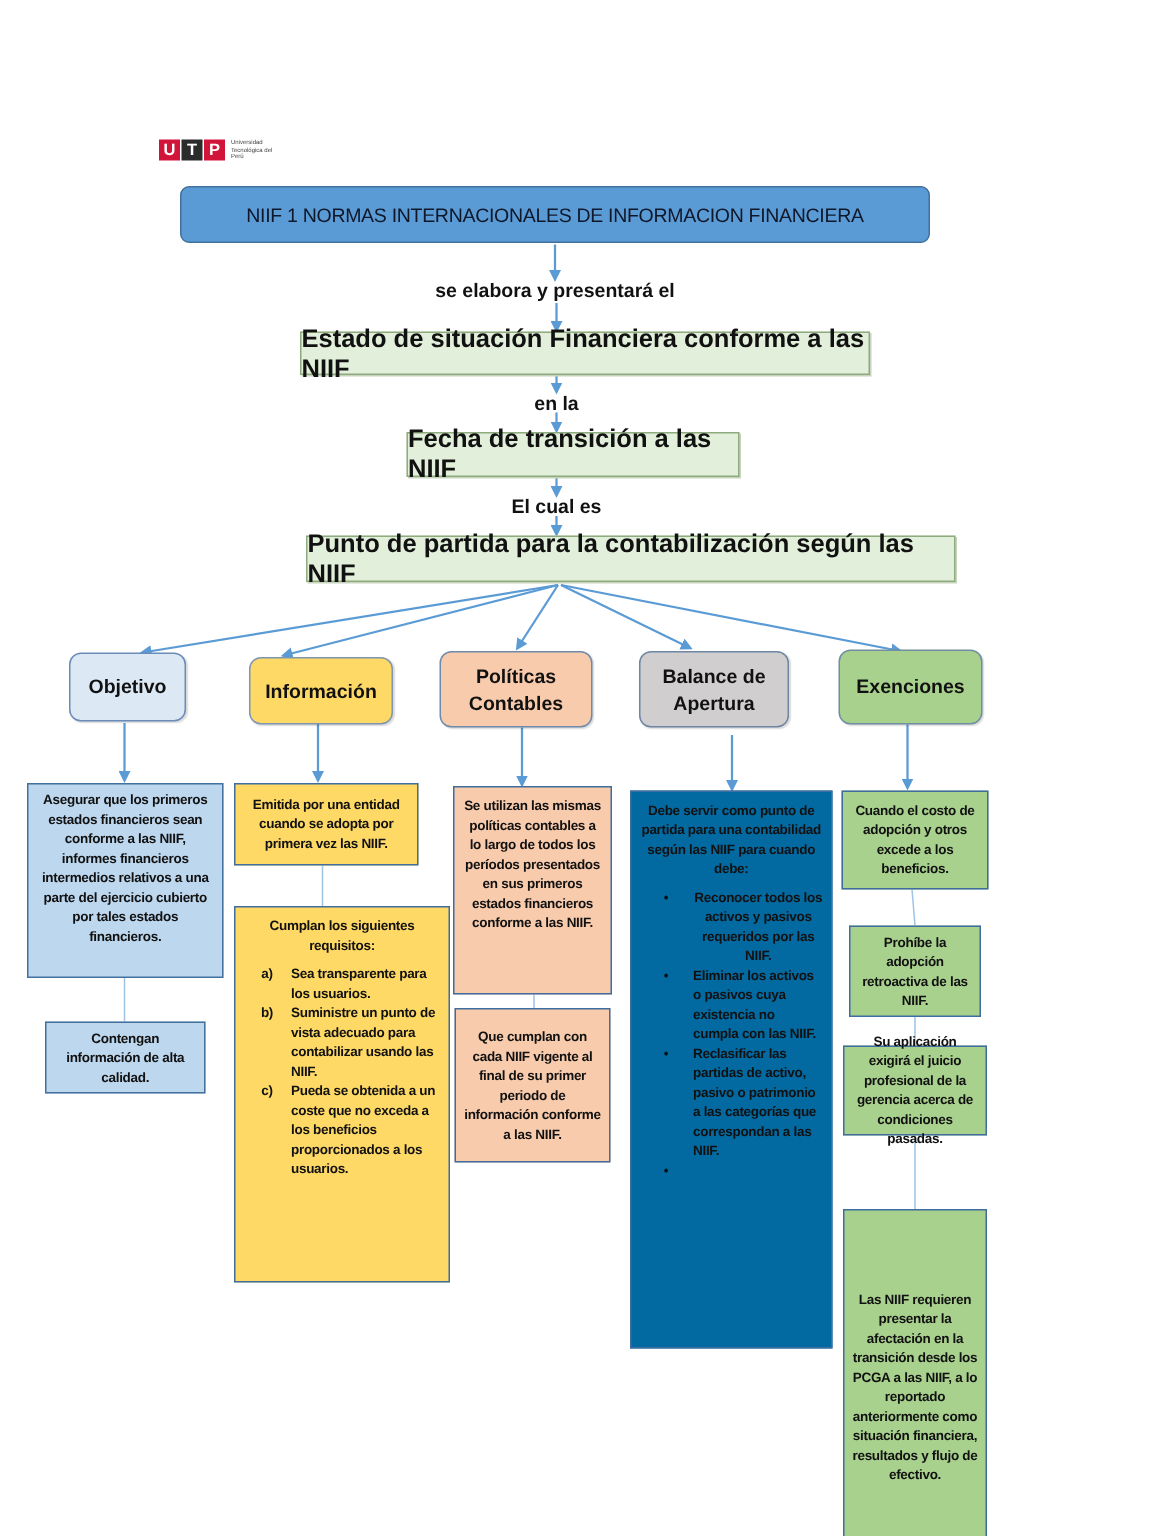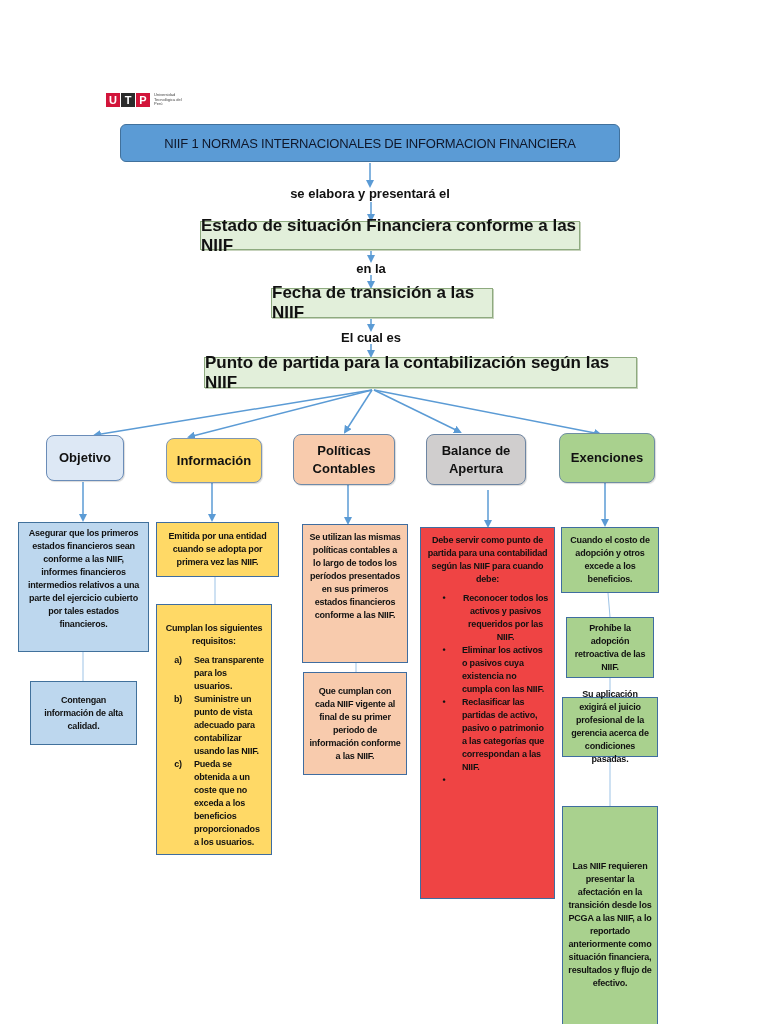--- a/index.html
+++ b/index.html
@@ -50,21 +50,21 @@
     .cat-exenciones { background: #a9d18e; border-color: #6f8ea2; }
 
     .leaf {
       font-size: 9px; font-weight: bold; text-align: center; line-height: 13px;
       border: 1.5px solid #41719c; padding: 4px 5px;
       letter-spacing: -0.2px;
     }
     .leaf-blue { background: #bdd7ee; }
     .leaf-yellow { background: #ffd966; border-color: #3f6da0; }
     .leaf-peach { background: #f8cbad; border-color: #3f6da0; }
-    .leaf-gray { background: #ef4444; border-color: #3f6da0; }
+    .leaf-gray { background: #0369a1; border-color: #3f6da0; }
     .leaf-green { background: #a9d18e; border-color: #3f6da0; }
 
     .list { margin: 6px 0 0 0; padding: 0; list-style: none; text-align: left; }
     .list li { display: flex; margin-bottom: 0; }
     .list .marker { width: 32px; flex: 0 0 32px; text-align: center; }
     .list .txt { flex: 1; }
     .list.bullets .marker { width: 36px; flex: 0 0 36px; }
     .list.bullets .txt { text-align: center; }
   </style>
 </head>
@@ -134,24 +134,24 @@
   <span style="width:80px;">Políticas Contables</span>
 </div>
 <div class="abs cat-box cat-balance" style="left:426px; top:434px; width:100px; height:51px;">
   <span style="width:75px;">Balance de Apertura</span>
 </div>
 <div class="abs cat-box cat-exenciones" style="left:559px; top:433px; width:96px; height:50px;">
   <span>Exenciones</span>
 </div>
 
 <div class="abs leaf leaf-blue" style="left:18px; top:522px; width:131px; height:130px; padding-top:4px;">Asegurar que los primeros estados financieros sean conforme a las NIIF, informes financieros intermedios relativos a una parte del ejercicio cubierto por tales estados financieros.</div>
-<div class="abs leaf leaf-blue" style="left:30px; top:681px; width:107px; height:64px; display:flex; align-items:center; justify-content:center;">Contengan información de alta calidad.</div>
+<div class="abs leaf leaf-blue" style="left:30px; top:681px; width:107px; height:48px; display:flex; align-items:center; justify-content:center;">Contengan información de alta calidad.</div>
 
 <div class="abs leaf leaf-yellow" style="left:156px; top:522px; width:123px; height:55px; display:flex; align-items:center; justify-content:center;">Emitida por una entidad cuando se adopta por primera vez las NIIF.</div>
-<div class="abs leaf leaf-yellow" style="left:156px; top:604px; width:116px; height:251px; padding-top:17px;">
+<div class="abs leaf leaf-yellow" style="left:156px; top:604px; width:144px; height:251px; padding-top:6px;">
   <div>Cumplan los siguientes requisitos:</div>
   <ul class="list">
     <li>
       <span class="marker">a)</span>
       <span class="txt">Sea transparente para los usuarios.</span>
     </li>
     <li>
       <span class="marker">b)</span>
       <span class="txt">Suministre un punto de vista adecuado para contabilizar usando las NIIF.</span>
     </li>

